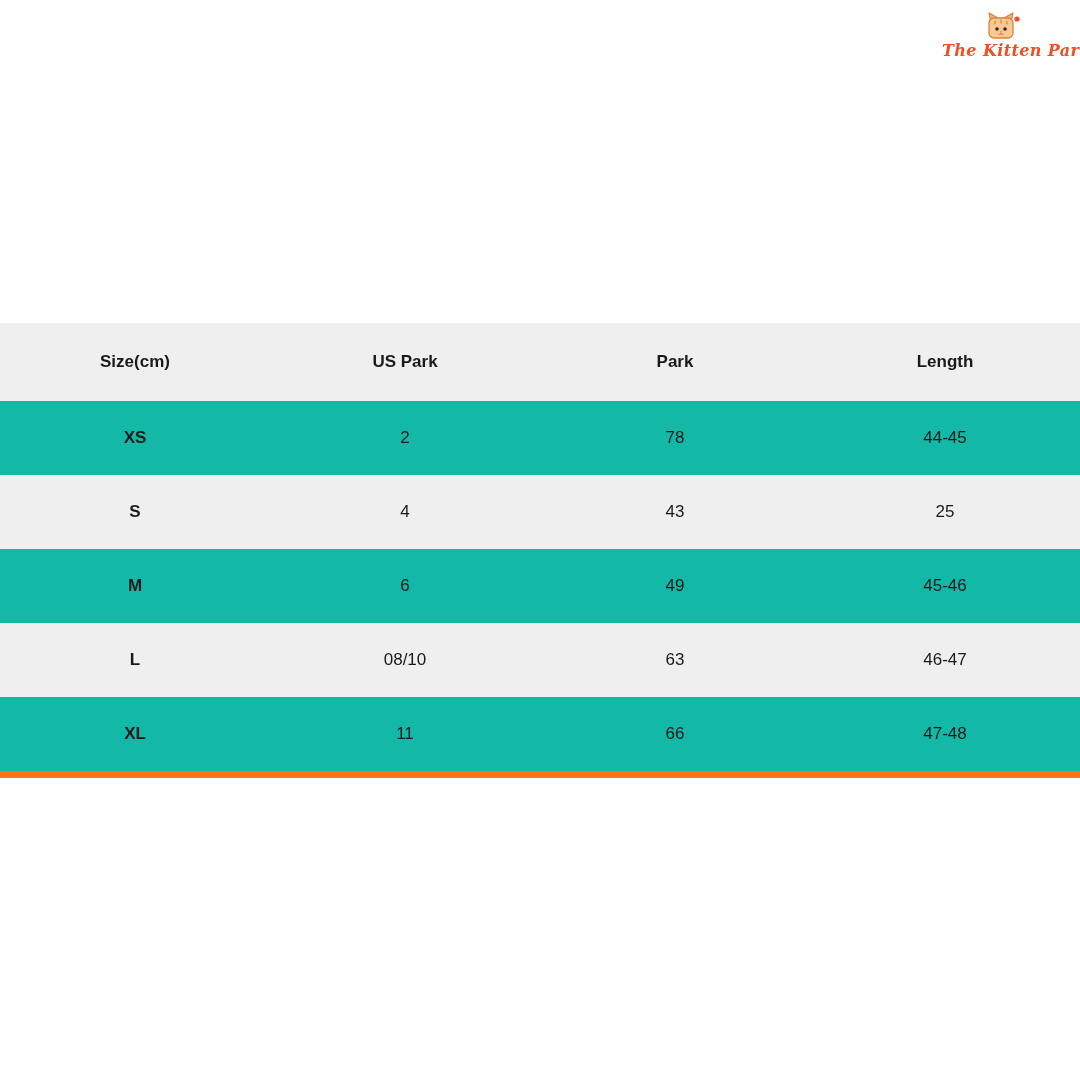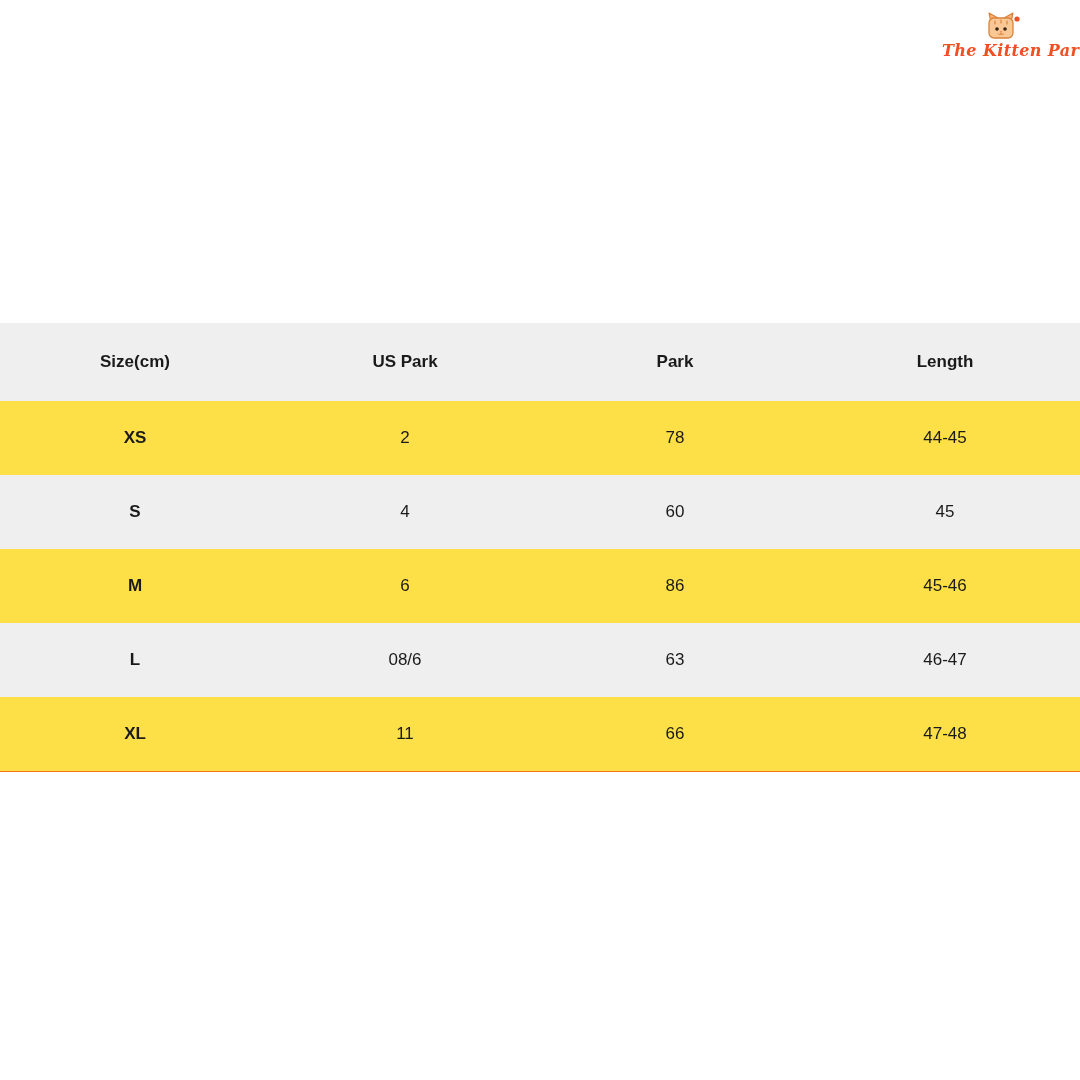--- a/index.html
+++ b/index.html
@@ -64,30 +64,30 @@
     height: 74px;
     vertical-align: middle;
   }
   table.size-chart thead th {
     background: #efefef;
     font-weight: bold;
     font-size: 17px;
     height: 78px;
   }
   table.size-chart tbody tr.odd-row td {
-    background: #fde047;
+    background: #14b8a6;
   }
   table.size-chart tbody tr.even-row td {
     background: #efefef;
   }
   table.size-chart tbody td.first-col {
     font-weight: bold;
   }
   table.size-chart tbody tr:last-child td {
-    border-bottom: 1px solid #f97316;
+    border-bottom: 7px solid #f97316;
   }
 </style>
 </head>
 <body>
 
 <div class="brand">
   <div class="brand-mark">
     <svg width="40" height="34" viewBox="0 0 40 34" xmlns="http://www.w3.org/2000/svg">
 
       <path d="M9 13 L7 3 L16 8 Z" fill="#f7b27a" stroke="#d9843c" stroke-width="1.2" stroke-linejoin="round"></path>
@@ -122,32 +122,32 @@
     <tbody>
       <tr class="odd-row">
         <td class="first-col">XS</td>
         <td>2</td>
         <td>78</td>
         <td>44-45</td>
       </tr>
       <tr class="even-row">
         <td class="first-col">S</td>
         <td>4</td>
-        <td>60</td>
-        <td>45</td>
+        <td>43</td>
+        <td>25</td>
       </tr>
       <tr class="odd-row">
         <td class="first-col">M</td>
         <td>6</td>
-        <td>86</td>
+        <td>49</td>
         <td>45-46</td>
       </tr>
       <tr class="even-row">
         <td class="first-col">L</td>
-        <td>08/6</td>
+        <td>08/10</td>
         <td>63</td>
         <td>46-47</td>
       </tr>
       <tr class="odd-row">
         <td class="first-col">XL</td>
         <td>11</td>
         <td>66</td>
         <td>47-48</td>
       </tr>
     </tbody>

